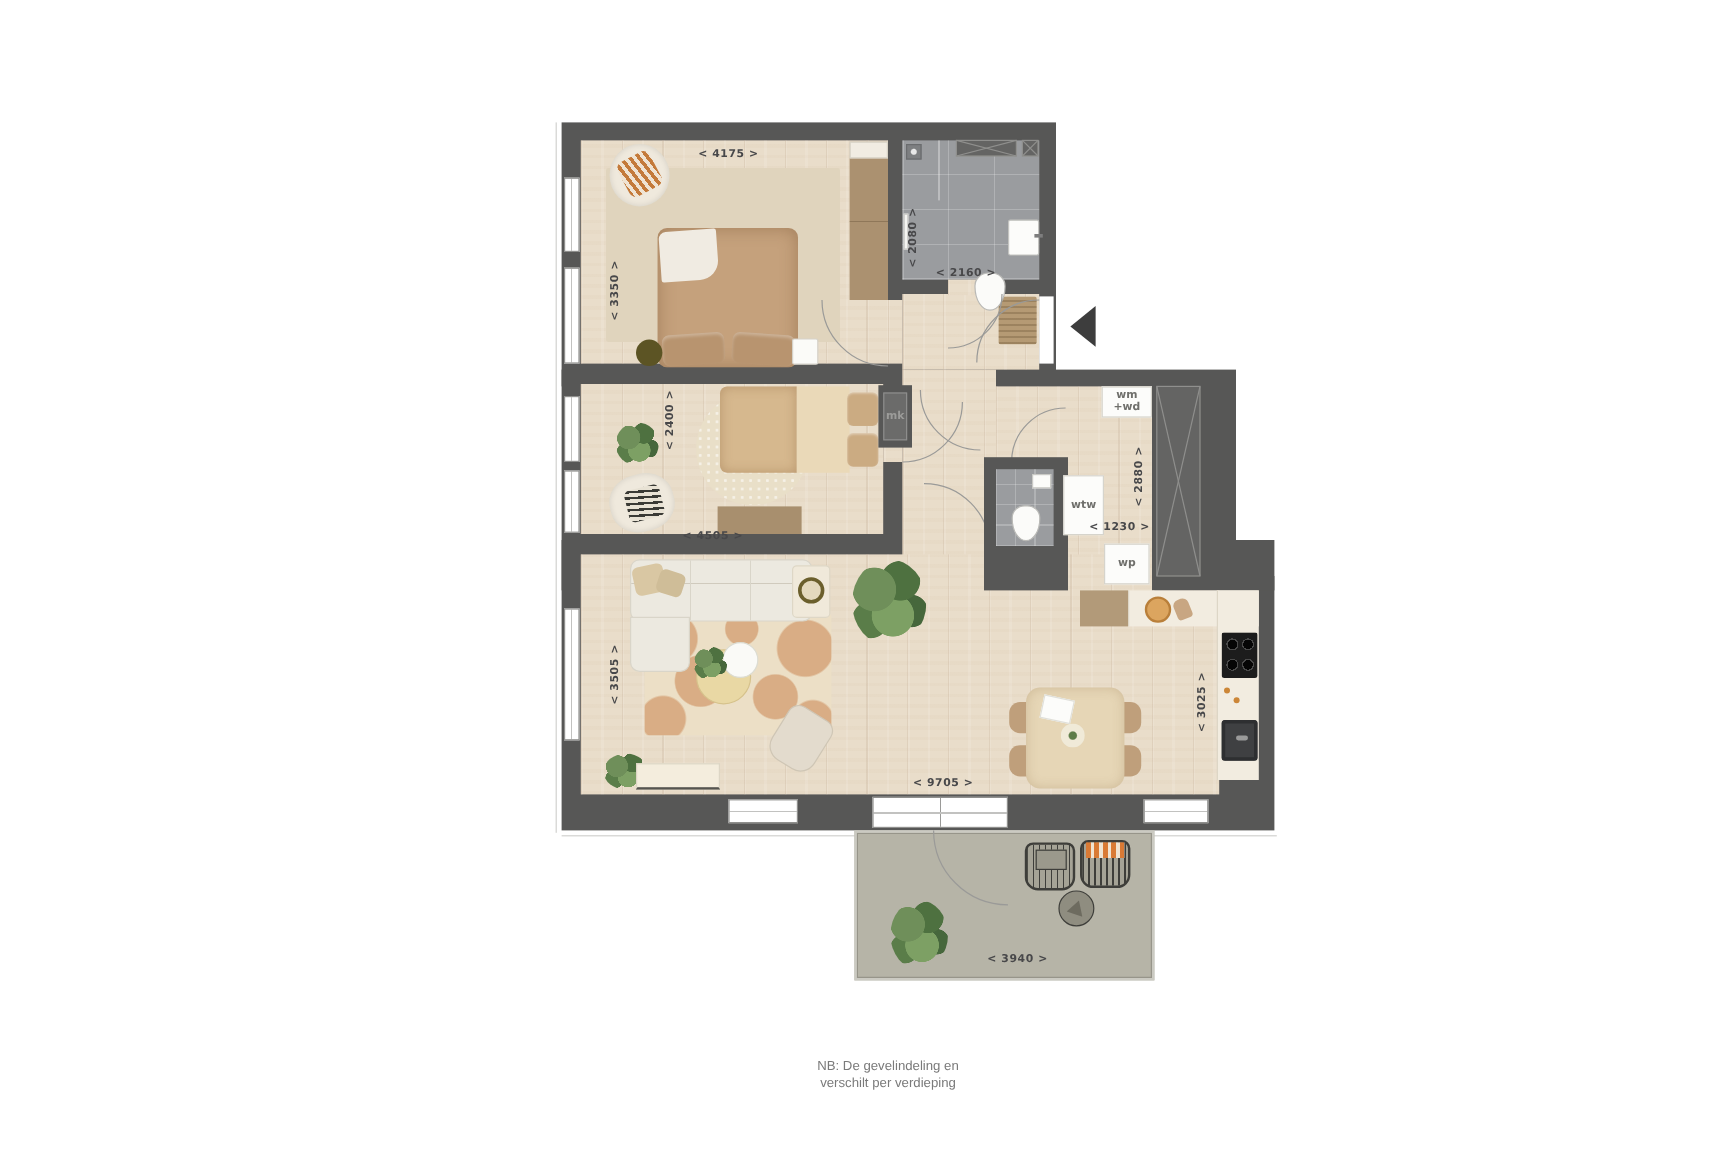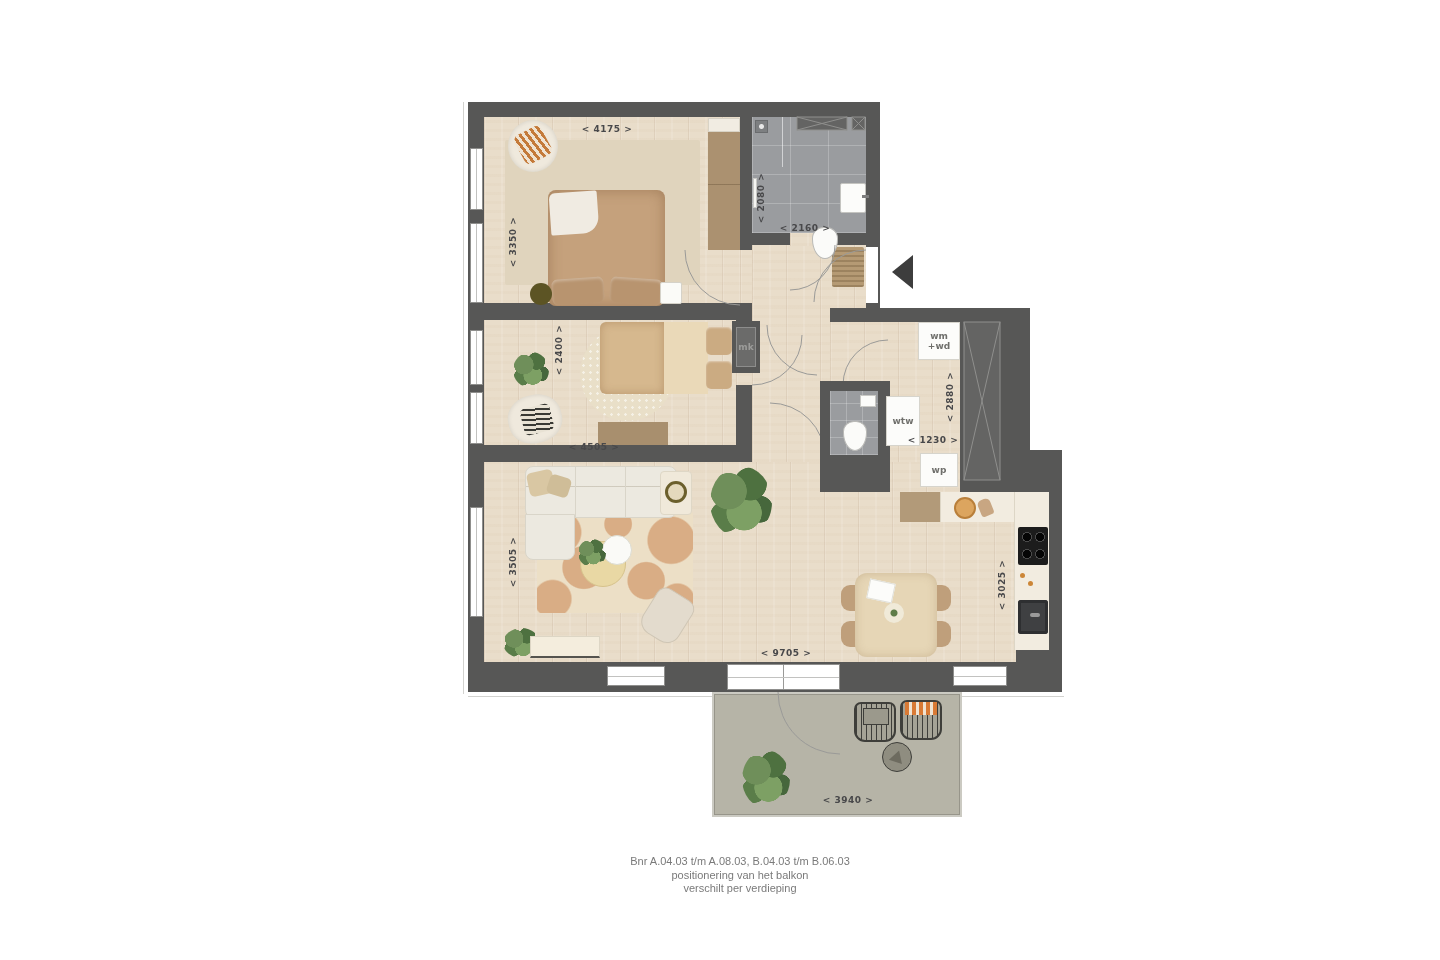--- a/index.html
+++ b/index.html
@@ -137,21 +137,21 @@
 
     <div class="mk" style="left:272px;top:226px;width:28px;height:52px">
       <div class="inner">mk</div>
     </div>
 
     <div class="abs wall" style="left:360px;top:286px;width:70px;height:111px;z-index:26"></div>
     <div class="abs tile-sm" style="left:370px;top:296px;width:48px;height:64px;z-index:27"></div>
     <div class="abs" style="left:383px;top:326px;width:24px;height:30px;background:#fbfbf9;border:1px solid #b9b9b6;box-sizing:border-box;border-radius:45% 45% 50% 50% / 35% 35% 62% 62%;z-index:28"></div>
     <div class="abs" style="left:400px;top:300px;width:16px;height:12px;background:#fcfcfa;border:1px solid #c9c9c5;box-sizing:border-box;z-index:28"></div>
 
-    <div class="tbox" style="left:458px;top:227px;width:42px;height:38px">
+    <div class="tbox" style="left:458px;top:227px;width:42px;height:26px">
       <span>wm</span>
       <span>+wd</span>
     </div>
     <div class="tbox" style="left:426px;top:301px;width:34px;height:50px">
       <span>wtw</span>
     </div>
     <div class="tbox" style="left:460px;top:358px;width:38px;height:34px">
       <span>wp</span>
     </div>
 
@@ -237,17 +237,16 @@
     <div class="dim" style="left:134px;top:352px">&lt; 4505 &gt;</div>
     <div class="dim v" style="left:490px;top:302px">&lt; 2880 &gt;</div>
     <div class="dim" style="left:473px;top:345px">&lt; 1230 &gt;</div>
     <div class="dim v" style="left:53px;top:467px">&lt; 3505 &gt;</div>
     <div class="dim" style="left:326px;top:558px">&lt; 9705 &gt;</div>
     <div class="dim v" style="left:542px;top:490px">&lt; 3025 &gt;</div>
     <div class="dim" style="left:388px;top:705px">&lt; 3940 &gt;</div>
   </div>
 
   <div class="footer">
-    <div>Bnr A.04.03 t/m A.08.03, B.04.03 t/m B.06.03</div>
-    <div>positionering van het balkon</div>
+    <div class="nb">NB: De gevelindeling en</div>
     <div>verschilt per verdieping</div>
   </div>
 </div>
 
 </body></html>

